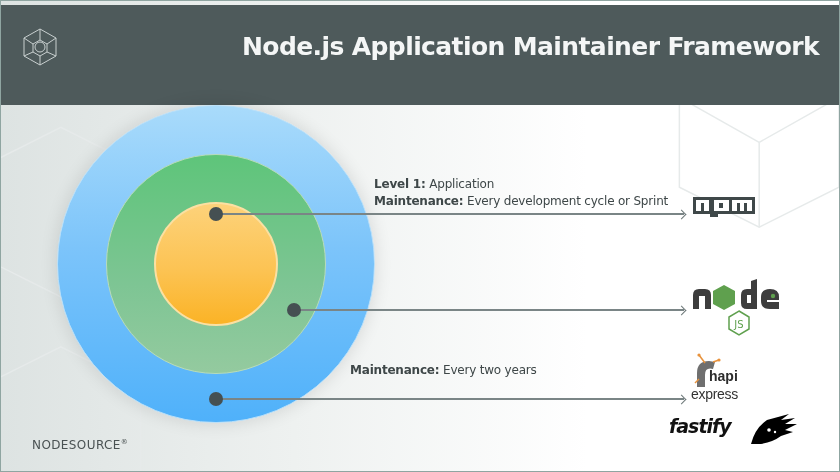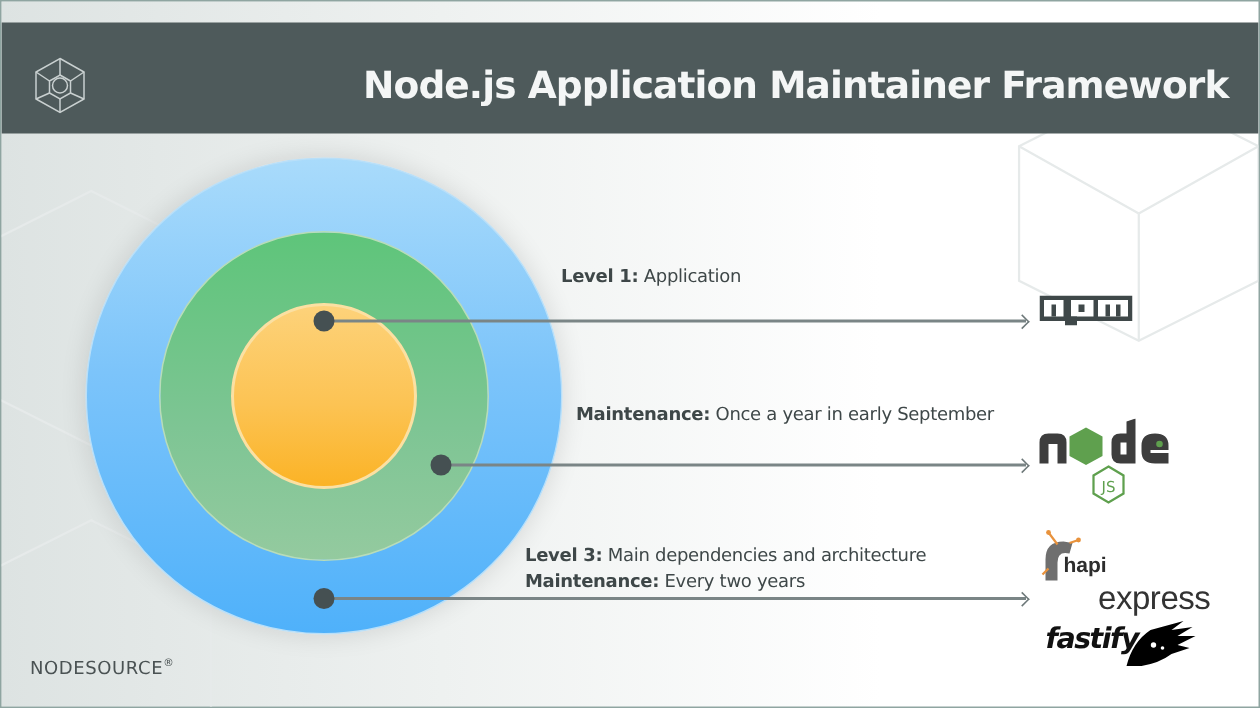--- a/index.html
+++ b/index.html
@@ -1,39 +1,39 @@
 <!DOCTYPE html>
 <html><head>
 <meta charset="utf-8">
 <style>
   html,body{margin:0;padding:0;}
   body{width:840px;height:472px;position:relative;overflow:hidden;font-family:"Liberation Sans",sans-serif;}
   .frame{position:absolute;left:0;top:0;width:838px;height:470px;border:1px solid #8fa5a1;overflow:hidden;
     background:linear-gradient(90deg,#dde3e2 0%,#eef1f0 35%,#ffffff 70%,#ffffff 100%);}
-  .header{position:absolute;left:0;top:14px;width:100%;height:74px;background:#4e5a5b;}
+  .header{position:absolute;left:0;top:4px;width:100%;height:100px;background:#4e5a5b;}
   .logo{position:absolute;left:20px;top:22px;width:38px;height:40px;}
   .title{position:absolute;right:20px;top:27px;color:#f4f6f6;font-size:25px;font-weight:bold;font-family:"DejaVu Sans",sans-serif;letter-spacing:-0.6px;}
   .bgdeco{position:absolute;left:0;top:86px;width:100%;height:386px;}
   .circle{position:absolute;border-radius:50%;}
   .c3{left:56px;top:104px;width:318px;height:318px;background:linear-gradient(180deg,#a9dbfb 0%,#7cc4fa 45%,#4fb1fa 100%);box-shadow:0 0 18px rgba(0,0,0,0.12);border:1px solid #b9dff8;box-sizing:border-box;}
   .c2{left:105px;top:153px;width:220px;height:220px;background:linear-gradient(180deg,#5ec57a 0%,#7ec594 60%,#94ca9f 100%);border:1px solid #b8dcb9;box-sizing:border-box;}
   .c1{left:153px;top:201px;width:124px;height:124px;background:linear-gradient(180deg,#fdd27a 0%,#fcc353 55%,#fbb326 100%);border:2px solid #fbe0a2;box-sizing:border-box;}
   .dot{position:absolute;width:14px;height:14px;border-radius:50%;background:#455052;margin:-7px 0 0 -7px;}
   .line{position:absolute;height:2px;background:#7a8586;}
   .arrowhead{position:absolute;width:6px;height:6px;border-top:1px solid #6d7879;border-right:1px solid #6d7879;transform:rotate(45deg);}
   .label{position:absolute;font-family:"DejaVu Sans",sans-serif;font-size:12px;color:#3e4748;line-height:17px;white-space:nowrap;letter-spacing:-0.2px;}
   .label b{font-weight:bold;text-align:center;}
   .npm{position:absolute;left:692px;top:196px;width:62px;height:20px;}
   .node{position:absolute;left:690px;top:278px;width:100px;height:58px;}
   .hapi{position:absolute;left:692px;top:352px;}
   .hapi-text{position:absolute;left:708px;top:367px;font-family:"Liberation Sans",sans-serif;font-weight:bold;font-size:14px;color:#2d2d2d;}
-  .express{position:absolute;left:731px;top:385px;font-family:"Liberation Sans",sans-serif;font-size:22px;color:#333;letter-spacing:-0.3px;}
-  .fastify{position:absolute;left:696px;top:414px;font-family:"DejaVu Sans",sans-serif;font-weight:bold;font-style:italic;font-size:19px;color:#111;letter-spacing:-1px;}
+  .express{position:absolute;left:690px;top:385px;font-family:"Liberation Sans",sans-serif;font-size:14px;color:#333;letter-spacing:-0.3px;}
+  .fastify{position:absolute;left:668px;top:414px;font-family:"DejaVu Sans",sans-serif;font-weight:bold;font-style:italic;font-size:19px;color:#111;letter-spacing:-1px;}
   .fastify-mark{position:absolute;left:748px;top:411px;width:50px;height:34px;}
-  .brand{position:absolute;left:19px;top:437px;font-family:"DejaVu Sans",sans-serif;font-size:12px;color:#4a5253;letter-spacing:0.4px;}
+  .brand{position:absolute;left:31px;top:437px;font-family:"DejaVu Sans",sans-serif;font-size:12px;color:#4a5253;letter-spacing:0.4px;}
   .brand sup{font-size:7px;}
 </style>
 </head>
 <body>
 
 <div class="frame">
 
   <svg class="bgdeco" viewBox="0 0 840 386">
     <g fill="none" stroke="#e6eaea" stroke-width="1.5">
       <polygon points="680,10 760,-30 840,10 840,100 760,140 680,100"></polygon>
@@ -72,26 +72,25 @@
   <div class="arrowhead" style="left:677px;top:306px;"></div>
   <div class="line" style="left:215px;top:397px;width:468px;"></div>
   <div class="arrowhead" style="left:677px;top:395px;"></div>
 
   <div class="dot" style="left:215px;top:213px;"></div>
   <div class="dot" style="left:293px;top:309px;"></div>
   <div class="dot" style="left:215px;top:398px;"></div>
 
   <div class="label" style="left:373px;top:175px;">
     <div><b>Level 1:</b> <span>Application</span></div>
+    <div><b>Maintenance:</b> <span>Every development cycle or Sprint</span></div>
   </div>
   <div class="label" style="left:383px;top:267px;">
-    <div><b>Maintenance:</b> <span>Once a year in early September</span></div>
   </div>
   <div class="label" style="left:349px;top:361px;">
-    <div><b>Level 3:</b> <span> Main dependencies and architecture</span></div>
     <div><b>Maintenance:</b> <span>Every two years</span></div>
   </div>
 
   <svg class="npm" viewBox="0 0 62 20">
     <rect x="0" y="0" width="62" height="17" fill="#3f4849"></rect>
     <rect x="17" y="17" width="8" height="3" fill="#3f4849"></rect>
     <g fill="#ffffff">
       <rect x="3" y="3" width="13" height="11"></rect>
       <rect x="21" y="3" width="15" height="11"></rect>
       <rect x="39" y="3" width="20" height="11"></rect>

